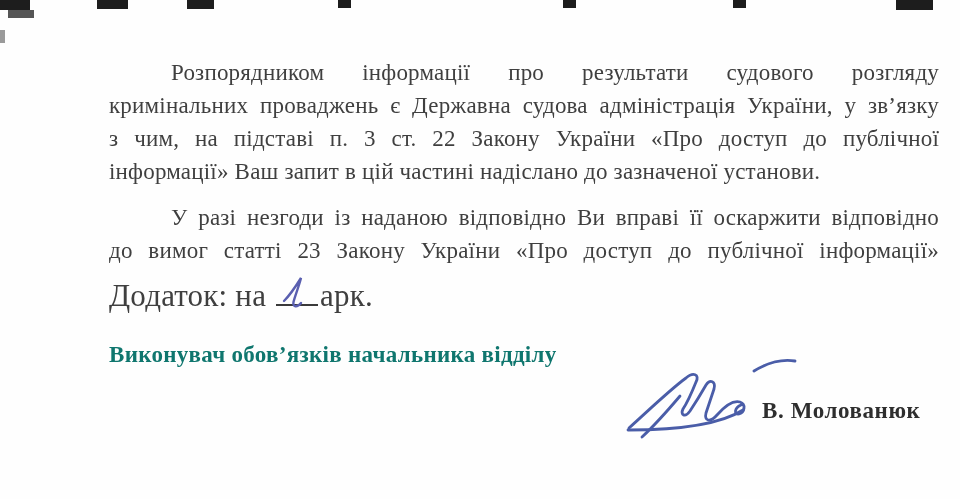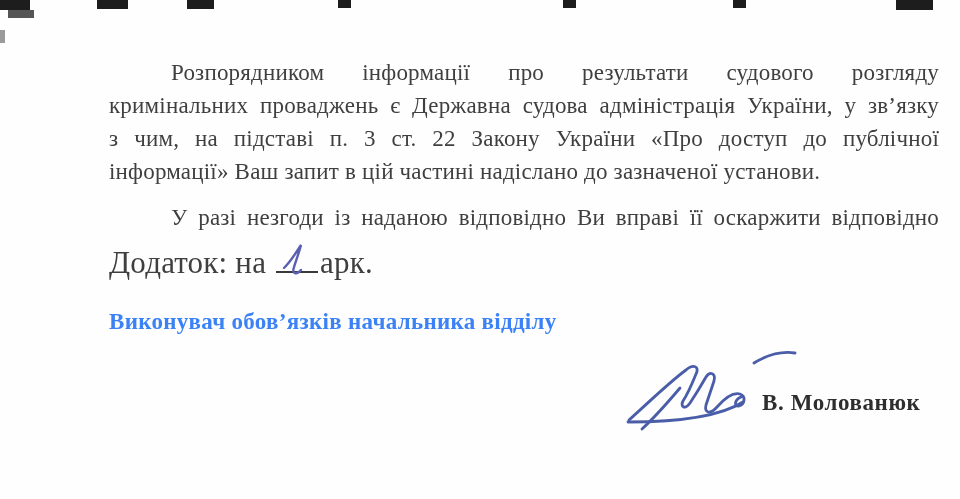--- a/index.html
+++ b/index.html
@@ -44,24 +44,24 @@
     width:42px;height:1.05em;
     margin-left:10px;margin-right:2px;
     border-bottom:2px solid #3a3a3a;
     vertical-align:baseline;
   }
   .uline svg{position:absolute;left:4px;bottom:-7px;overflow:visible;}
 
   .sigtitle{
     margin-top:27px;
     font-weight:bold;font-size:23px;line-height:32px;
-    color:#3b82f6;letter-spacing:0.3px;
+    color:#0f766e;letter-spacing:0.3px;
     width:520px;
   }
-  .sigarea{position:absolute;left:612px;top:344px;width:345px;height:110px;}
+  .sigarea{position:absolute;left:612px;top:352px;width:345px;height:110px;}
   .signature-svg{position:absolute;left:0;top:0;}
   .name{
     position:absolute;left:150px;top:46px;
     font-weight:bold;font-size:23px;color:#2e2e2e;
     letter-spacing:0.6px;white-space:nowrap;
   }
 </style>
 </head>
 <body>
 
@@ -81,20 +81,21 @@
 
     <div class="para">
       <div class="tline indent">Розпорядником інформації про результати судового розгляду</div>
       <div class="tline">кримінальних проваджень є Державна судова адміністрація України, у зв’язку</div>
       <div class="tline">з чим, на підставі п. 3 ст. 22 Закону України «Про доступ до публічної</div>
       <div class="tline last">інформації» Ваш запит в цій частині надіслано до зазначеної установи.</div>
     </div>
 
     <div class="para">
       <div class="tline indent">У разі незгоди із наданою відповідно Ви вправі її оскаржити відповідно</div>
+      <div class="tline">до вимог статті 23 Закону України «Про доступ до публічної інформації»</div>
     </div>
 
     <div class="attach">
       <span>Додаток: на</span><span class="uline"><svg width="30" height="36" viewBox="0 0 30 36">
             <path d="M4,26 C10,20 16,11 21,3 C19,11 15,21 13.5,27 C12.5,32 17,33 21,28" fill="none" stroke="#5a5fb0" stroke-width="2.4" stroke-linecap="round"></path>
           </svg></span><span>арк.</span>
     </div>
 
     <div class="sigtitle">
       <div>Виконувач обов’язків начальника відділу</div>

